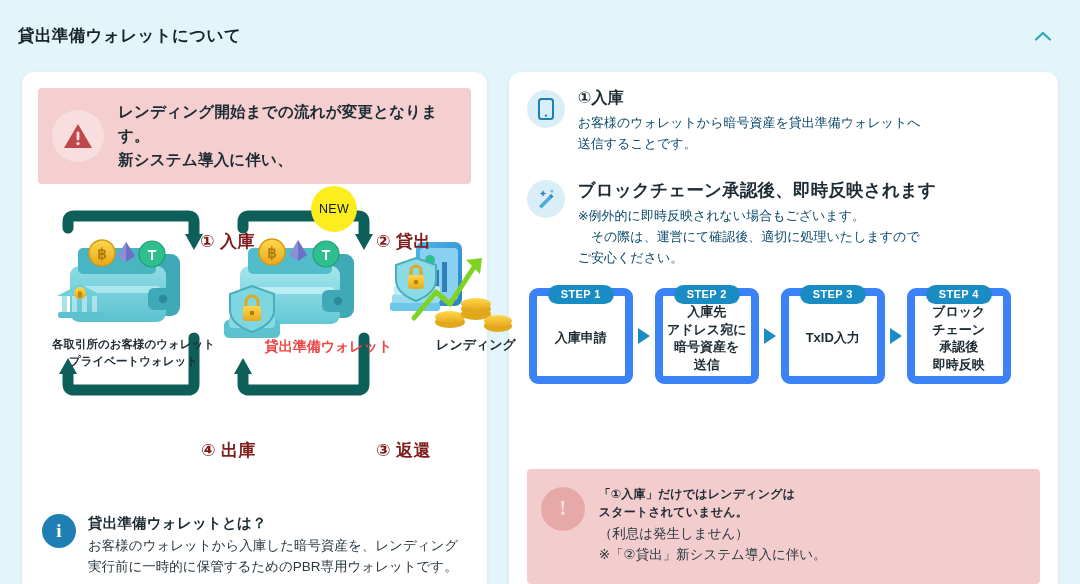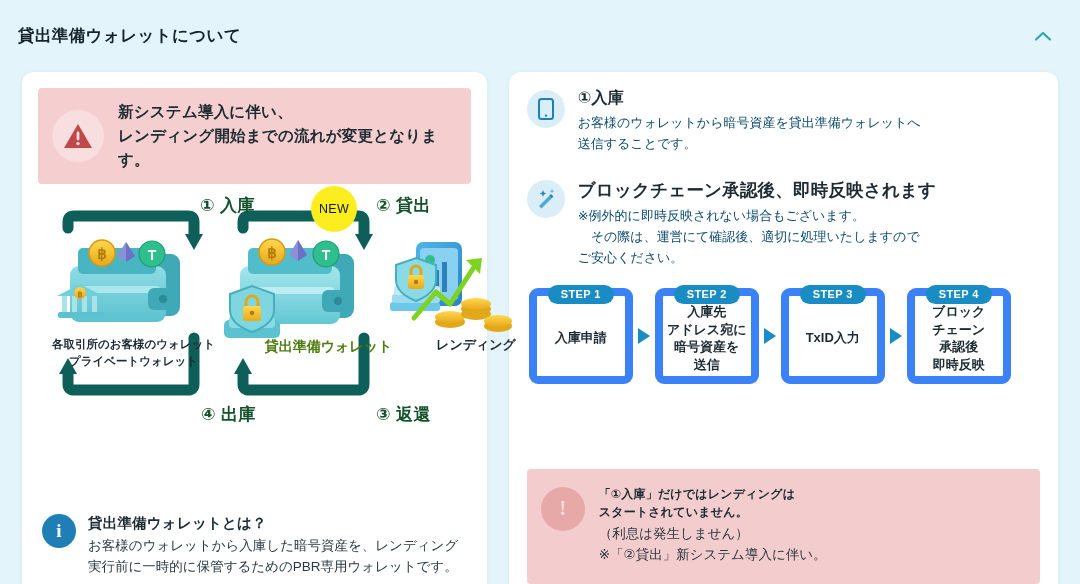--- a/index.html
+++ b/index.html
@@ -75,23 +75,24 @@
     position: relative;
     height: 265px;
     margin-top: 4px;
   }
   .diagram svg { position: absolute; top: 0; left: 0; }
 
   .flow-label {
     position: absolute;
     font-size: 17px;
     font-weight: bold;
-    color: #14532d;
+    color: #7f1d1d;
     white-space: nowrap;
     letter-spacing: .5px;
+    margin-top: 36px;
   }
   .lbl-in    { left: 162px; top: 6px; }
   .lbl-lend  { left: 338px; top: 6px; }
   .lbl-out   { left: 163px; top: 215px; }
   .lbl-return{ left: 338px; top: 215px; }
 
   .new-badge {
     position: absolute;
     left: 273px; top: -2px;
     width: 46px; height: 46px; border-radius: 50%;
@@ -106,21 +107,21 @@
   .caption {
     position: absolute;
     text-align: center;
     font-size: 11.5px;
     font-weight: bold;
     line-height: 1.45;
     color: #1d2b33;
     white-space: pre-line;
   }
   .cap1 { left: 8px;   top: 148px; width: 175px; }
-  .cap2 { left: 203px; top: 148px; width: 175px; color: #4d7c0f; font-size: 14px; }
+  .cap2 { left: 203px; top: 148px; width: 175px; color: #ef4444; font-size: 14px; }
   .cap3 { left: 378px; top: 148px; width: 120px; font-size: 13px; }
 
   
   .info-block {
     display: flex;
     gap: 12px;
     padding: 6px 2px 14px 4px;
     margin-top: auto;
   }
   .info-circle {
@@ -237,22 +238,22 @@
 
     <div class="notice-pink">
       <div class="badge-circle">
         <svg width="30" height="28" viewBox="0 0 30 28">
           <path d="M15 2 L29 26 L1 26 Z" fill="#c0484a"></path>
           <rect x="13.6" y="9.5" width="2.8" height="9" rx="1.4" fill="#f8dede"></rect>
           <circle cx="15" cy="21.6" r="1.7" fill="#f8dede"></circle>
         </svg>
       </div>
       <div class="lines">
+        <div>レンディング開始までの流れが変更となります。</div>
         <div>新システム導入に伴い、</div>
-        <div>レンディング開始までの流れが変更となります。</div>
       </div>
     </div>
 
     <div class="diagram">
 
       <svg width="478" height="265" viewBox="0 0 478 265">
         <defs>
           <linearGradient id="wallBody" x1="0" y1="0" x2="0" y2="1">
             <stop offset="0" stop-color="#8fdce4"></stop>
               <stop offset="1" stop-color="#5cc2cf"></stop>

